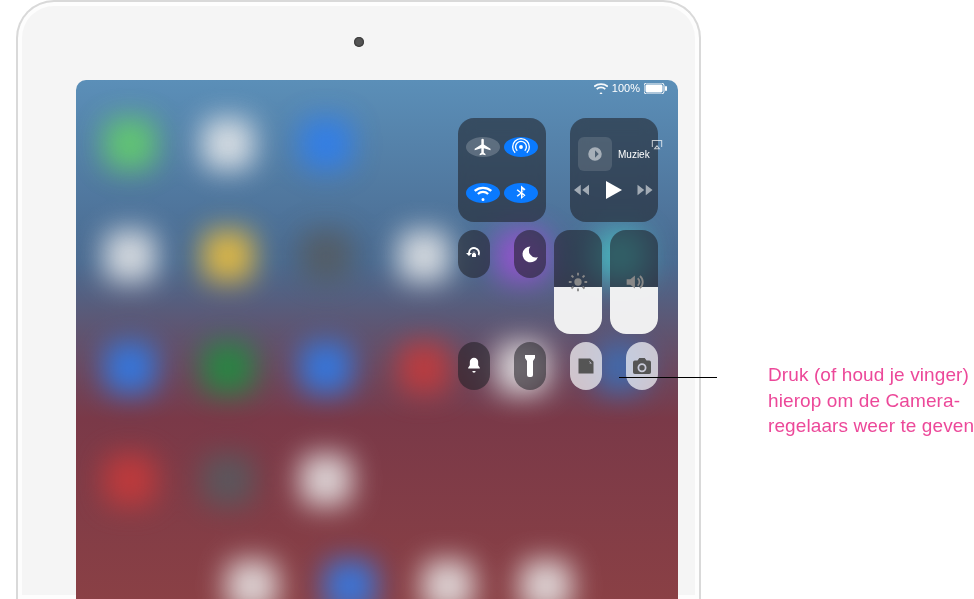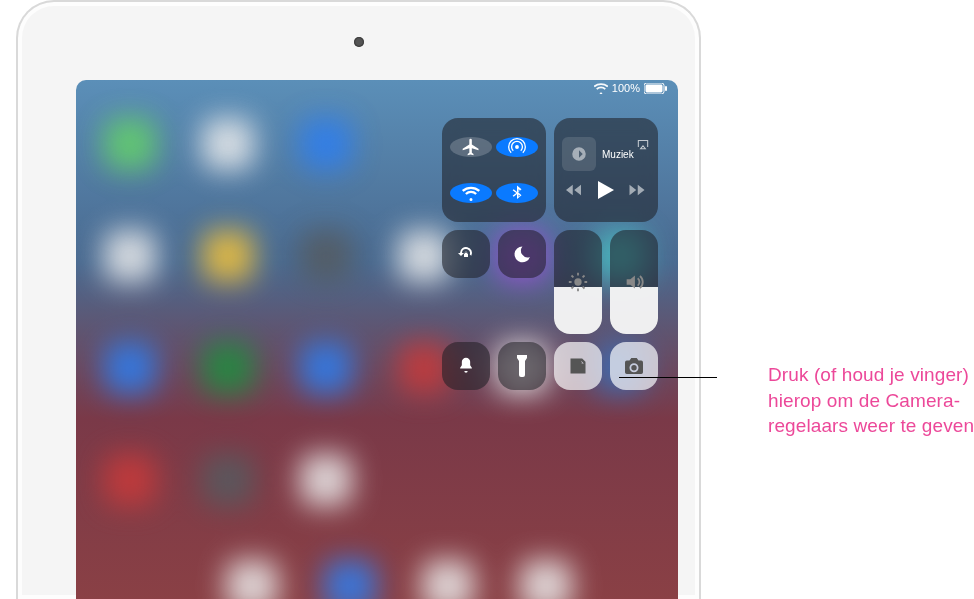--- a/index.html
+++ b/index.html
@@ -93,20 +93,21 @@
 
   .tile {
     background: rgba(30,30,35,.55);
     backdrop-filter: blur(8px);
     border-radius: 16px;
     display: flex;
     align-items: center;
     justify-content: center;
     color: #fff;
     position: relative;
+    margin-left: 16px;
   }
   .tile.light { background: rgba(255,255,255,.68); color:#444; }
 
   .connectivity {
     grid-column: 1 / span 2;
     grid-row: 1 / span 2;
     display: grid;
     grid-template-columns: 1fr 1fr;
     grid-template-rows: 1fr 1fr;
     gap: 4px;

